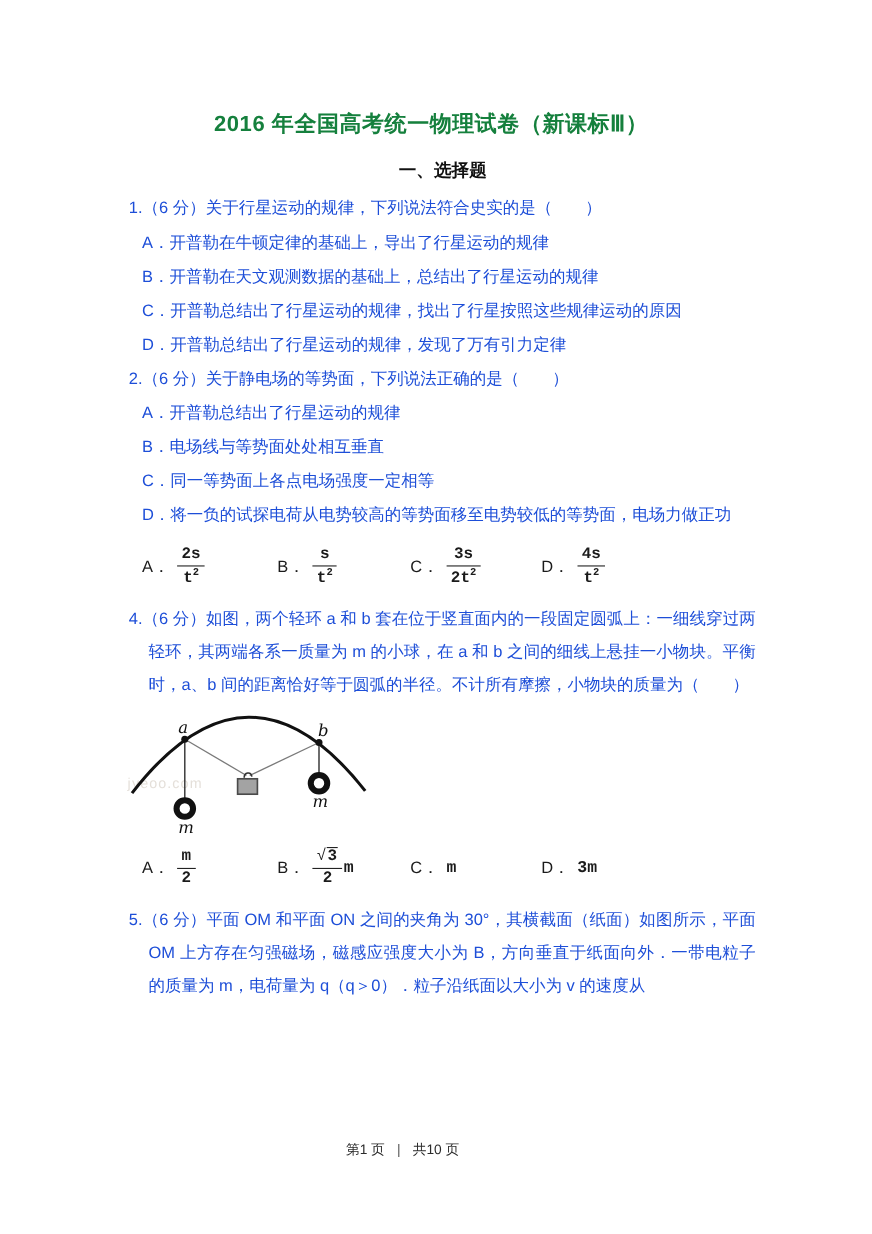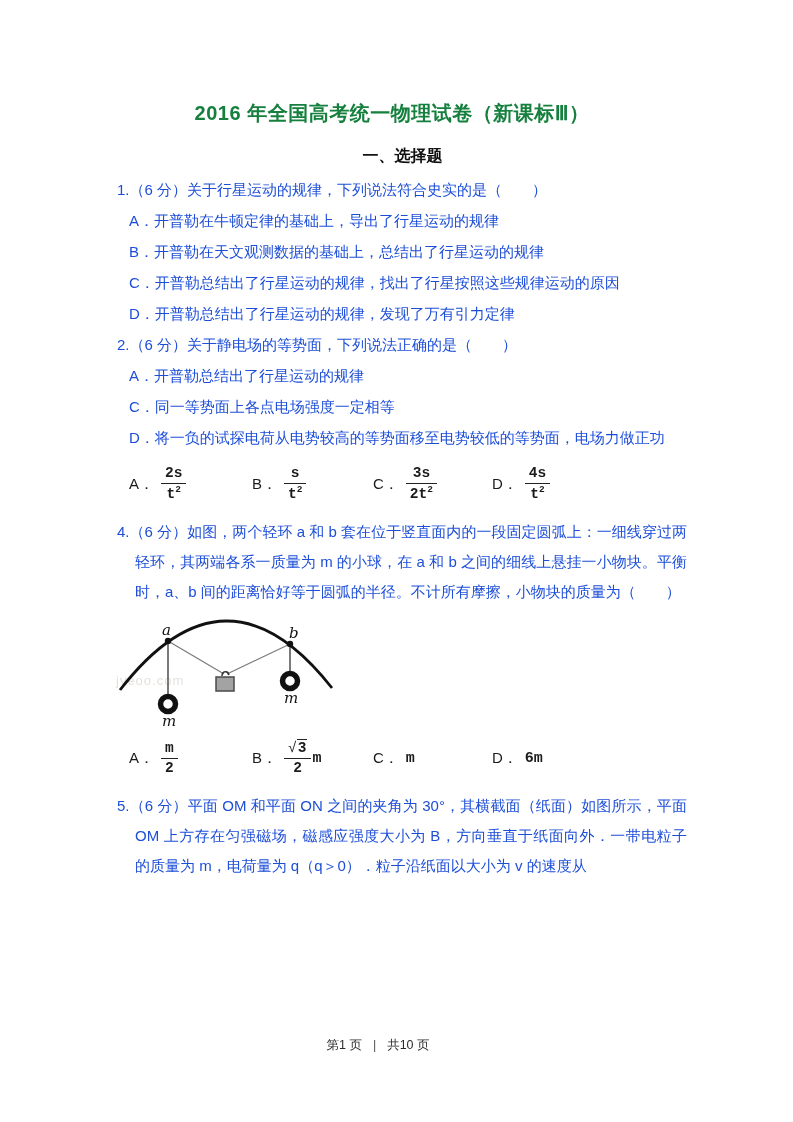--- a/index.html
+++ b/index.html
@@ -57,21 +57,21 @@
   .flabel {
     font-family:"DejaVu Serif", serif; font-style:italic;
     font-size:15px; fill:#111;
   }
   .wm {
     font-family:"Liberation Sans", sans-serif; font-size:13px;
     fill:#cfc6bb; opacity:0.55; letter-spacing:1px;
   }
 
   .footer {
-    position:absolute; left:12px; top:1036px; width:732px;
+    position:absolute; left:0; top:1036px; width:732px;
     text-align:center; font-size:12.5px; color:#2b2b2b; line-height:18px;
   }
   .footer .sep { margin:0 11px; color:#555; }
 </style>
 </head>
 <body>
 
 <div class="page">
   <div class="content">
     <h1 class="doc-title">2016 年全国高考统一物理试卷（新课标Ⅲ）</h1>
@@ -80,20 +80,21 @@
         <div class="question">
           <p class="q-stem">1.（6 分）关于行星运动的规律，下列说法符合史实的是（　　）</p>
           <p class="q-option">A．开普勒在牛顿定律的基础上，导出了行星运动的规律</p>
           <p class="q-option">B．开普勒在天文观测数据的基础上，总结出了行星运动的规律</p>
           <p class="q-option">C．开普勒总结出了行星运动的规律，找出了行星按照这些规律运动的原因</p>
           <p class="q-option">D．开普勒总结出了行星运动的规律，发现了万有引力定律</p>
         </div>
         <div class="question">
           <p class="q-stem">2.（6 分）关于静电场的等势面，下列说法正确的是（　　）</p>
           <p class="q-option">A．开普勒总结出了行星运动的规律</p>
+          <p class="q-option">B．电场线与等势面处处相互垂直</p>
           <p class="q-option">C．同一等势面上各点电场强度一定相等</p>
           <p class="q-option flush">D．将一负的试探电荷从电势较高的等势面移至电势较低的等势面，电场力做正功</p>
         </div>
         <div class="question">
           <div class="math-row">
             <span class="math-opt p0">
               <span class="mlabel">A．</span>
               <span class="frac">
                 <span class="num">2s</span>
                 <span class="den"><span>t</span><sup>2</sup></span>
@@ -166,21 +167,21 @@
                 <span class="den"><span>2</span></span>
               </span>
               <span class="msuffix">m</span>
             </span>
             <span class="math-opt p2">
               <span class="mlabel">C．</span>
               <span class="mtext">m</span>
             </span>
             <span class="math-opt p3">
               <span class="mlabel">D．</span>
-              <span class="mtext">6m</span>
+              <span class="mtext">3m</span>
             </span>
           </div>
         </div>
         <div class="question">
           <p class="q-stem">5.（6 分）平面 OM 和平面 ON 之间的夹角为 30°，其横截面（纸面）如图所示，平面 OM 上方存在匀强磁场，磁感应强度大小为 B，方向垂直于纸面向外．一带电粒子的质量为 m，电荷量为 q（q＞0）．粒子沿纸面以大小为 v 的速度从</p>
         </div>
       </div>
   </div>
 
   <div class="footer">

